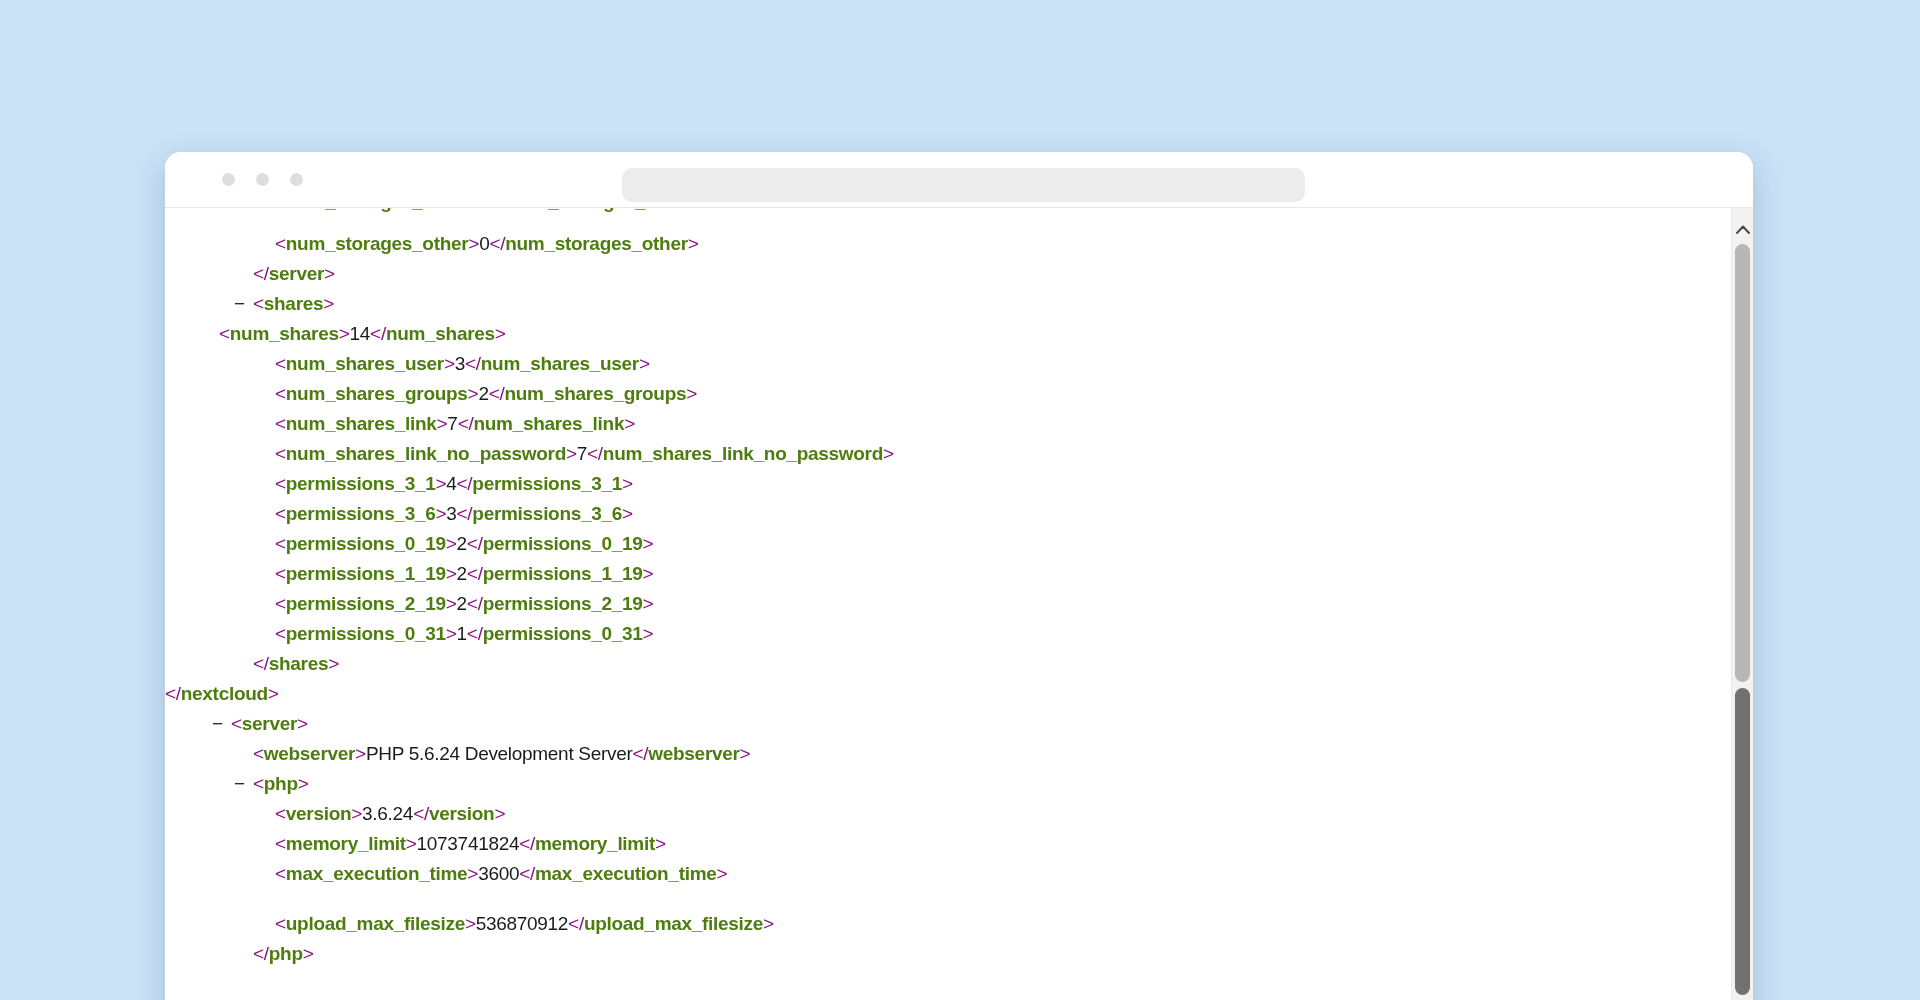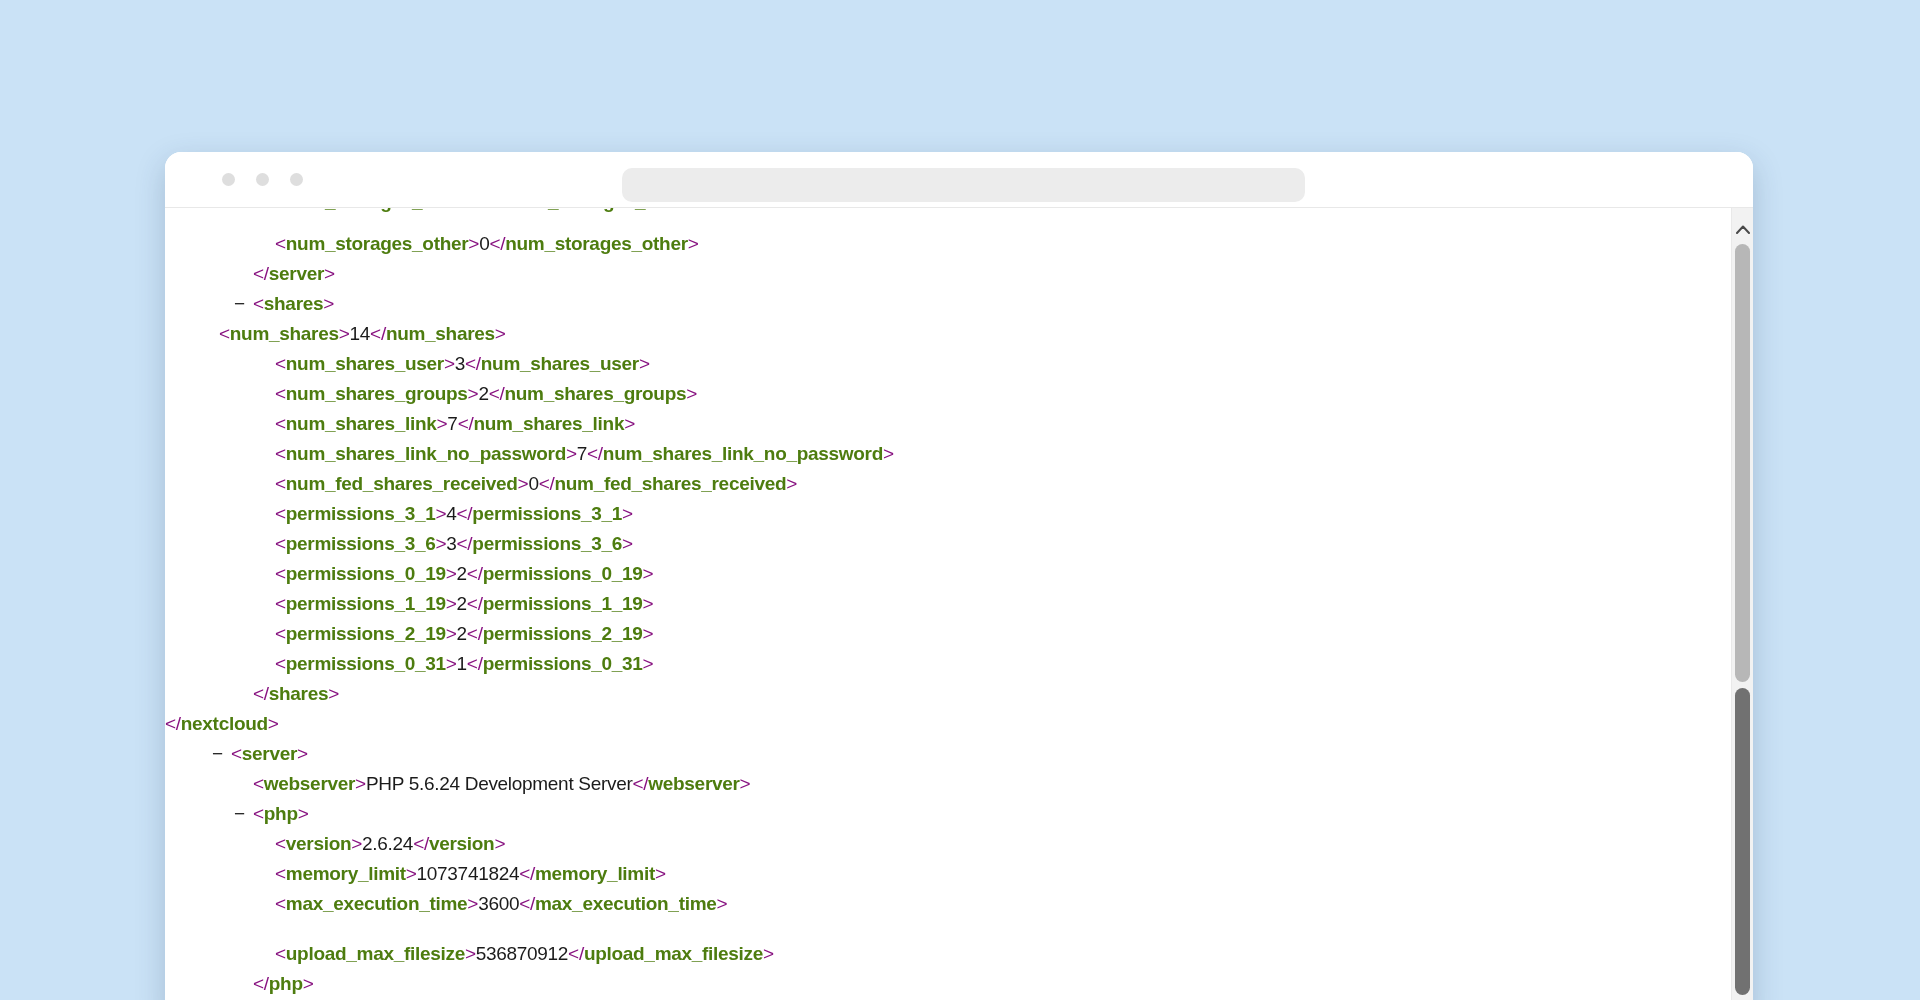--- a/index.html
+++ b/index.html
@@ -51,33 +51,32 @@
   <div class="content">
       <div class="line clip-top" style="padding-left: 110px;"><span class="br">&lt;</span><span class="tag">num_storages_home</span><span class="br">&gt;</span><span class="val">1</span><span class="br">&lt;/</span><span class="tag">num_storages_home</span><span class="br">&gt;</span></div>
       <div class="line" style="padding-left: 110px;"><span class="br">&lt;</span><span class="tag">num_storages_other</span><span class="br">&gt;</span><span class="val">0</span><span class="br">&lt;/</span><span class="tag">num_storages_other</span><span class="br">&gt;</span></div>
       <div class="line" style="padding-left: 88px;"><span class="br">&lt;/</span><span class="tag">server</span><span class="br">&gt;</span></div>
       <div class="line" style="padding-left: 88px;"><span class="marker" style="left: 69px;">−</span><span class="br">&lt;</span><span class="tag">shares</span><span class="br">&gt;</span></div>
       <div class="line" style="padding-left: 54px;"><span class="br">&lt;</span><span class="tag">num_shares</span><span class="br">&gt;</span><span class="val">14</span><span class="br">&lt;/</span><span class="tag">num_shares</span><span class="br">&gt;</span></div>
       <div class="line" style="padding-left: 110px;"><span class="br">&lt;</span><span class="tag">num_shares_user</span><span class="br">&gt;</span><span class="val">3</span><span class="br">&lt;/</span><span class="tag">num_shares_user</span><span class="br">&gt;</span></div>
       <div class="line" style="padding-left: 110px;"><span class="br">&lt;</span><span class="tag">num_shares_groups</span><span class="br">&gt;</span><span class="val">2</span><span class="br">&lt;/</span><span class="tag">num_shares_groups</span><span class="br">&gt;</span></div>
       <div class="line" style="padding-left: 110px;"><span class="br">&lt;</span><span class="tag">num_shares_link</span><span class="br">&gt;</span><span class="val">7</span><span class="br">&lt;/</span><span class="tag">num_shares_link</span><span class="br">&gt;</span></div>
       <div class="line" style="padding-left: 110px;"><span class="br">&lt;</span><span class="tag">num_shares_link_no_password</span><span class="br">&gt;</span><span class="val">7</span><span class="br">&lt;/</span><span class="tag">num_shares_link_no_password</span><span class="br">&gt;</span></div>
-      <div class="line" style="padding-left: 110px;"><span class="br">&lt;</span><span class="tag">num_fed_shares_received</span><span class="br">&gt;</span><span class="val">0</span><span class="br">&lt;/</span><span class="tag">num_fed_shares_received</span><span class="br">&gt;</span></div>
       <div class="line" style="padding-left: 110px;"><span class="br">&lt;</span><span class="tag">permissions_3_1</span><span class="br">&gt;</span><span class="val">4</span><span class="br">&lt;/</span><span class="tag">permissions_3_1</span><span class="br">&gt;</span></div>
       <div class="line" style="padding-left: 110px;"><span class="br">&lt;</span><span class="tag">permissions_3_6</span><span class="br">&gt;</span><span class="val">3</span><span class="br">&lt;/</span><span class="tag">permissions_3_6</span><span class="br">&gt;</span></div>
       <div class="line" style="padding-left: 110px;"><span class="br">&lt;</span><span class="tag">permissions_0_19</span><span class="br">&gt;</span><span class="val">2</span><span class="br">&lt;/</span><span class="tag">permissions_0_19</span><span class="br">&gt;</span></div>
       <div class="line" style="padding-left: 110px;"><span class="br">&lt;</span><span class="tag">permissions_1_19</span><span class="br">&gt;</span><span class="val">2</span><span class="br">&lt;/</span><span class="tag">permissions_1_19</span><span class="br">&gt;</span></div>
       <div class="line" style="padding-left: 110px;"><span class="br">&lt;</span><span class="tag">permissions_2_19</span><span class="br">&gt;</span><span class="val">2</span><span class="br">&lt;/</span><span class="tag">permissions_2_19</span><span class="br">&gt;</span></div>
       <div class="line" style="padding-left: 110px;"><span class="br">&lt;</span><span class="tag">permissions_0_31</span><span class="br">&gt;</span><span class="val">1</span><span class="br">&lt;/</span><span class="tag">permissions_0_31</span><span class="br">&gt;</span></div>
       <div class="line" style="padding-left: 88px;"><span class="br">&lt;/</span><span class="tag">shares</span><span class="br">&gt;</span></div>
       <div class="line" style=""><span class="br">&lt;/</span><span class="tag">nextcloud</span><span class="br">&gt;</span></div>
       <div class="line" style="padding-left: 66px;"><span class="marker" style="left: 47px;">−</span><span class="br">&lt;</span><span class="tag">server</span><span class="br">&gt;</span></div>
       <div class="line" style="padding-left: 88px;"><span class="br">&lt;</span><span class="tag">webserver</span><span class="br">&gt;</span><span class="val">PHP 5.6.24 Development Server</span><span class="br">&lt;/</span><span class="tag">webserver</span><span class="br">&gt;</span></div>
       <div class="line" style="padding-left: 88px;"><span class="marker" style="left: 69px;">−</span><span class="br">&lt;</span><span class="tag">php</span><span class="br">&gt;</span></div>
-      <div class="line" style="padding-left: 110px;"><span class="br">&lt;</span><span class="tag">version</span><span class="br">&gt;</span><span class="val">2.6.24</span><span class="br">&lt;/</span><span class="tag">version</span><span class="br">&gt;</span></div>
+      <div class="line" style="padding-left: 110px;"><span class="br">&lt;</span><span class="tag">version</span><span class="br">&gt;</span><span class="val">3.6.24</span><span class="br">&lt;/</span><span class="tag">version</span><span class="br">&gt;</span></div>
       <div class="line" style="padding-left: 110px;"><span class="br">&lt;</span><span class="tag">memory_limit</span><span class="br">&gt;</span><span class="val">1073741824</span><span class="br">&lt;/</span><span class="tag">memory_limit</span><span class="br">&gt;</span></div>
       <div class="line" style="padding-left: 110px;"><span class="br">&lt;</span><span class="tag">max_execution_time</span><span class="br">&gt;</span><span class="val">3600</span><span class="br">&lt;/</span><span class="tag">max_execution_time</span><span class="br">&gt;</span></div>
       <div class="line" style="padding-left: 110px; margin-top: 20px;"><span class="br">&lt;</span><span class="tag">upload_max_filesize</span><span class="br">&gt;</span><span class="val">536870912</span><span class="br">&lt;/</span><span class="tag">upload_max_filesize</span><span class="br">&gt;</span></div>
       <div class="line" style="padding-left: 88px;"><span class="br">&lt;/</span><span class="tag">php</span><span class="br">&gt;</span></div>
     </div>
 
   <div class="scroll-track">
     <div class="scroll-up">
       <svg width="14" height="9" viewBox="0 0 14 9">
         <polyline points="1,8 7,1.5 13,8" fill="none" stroke="#4a4a4a" stroke-width="2" stroke-linecap="round" stroke-linejoin="round"></polyline>

